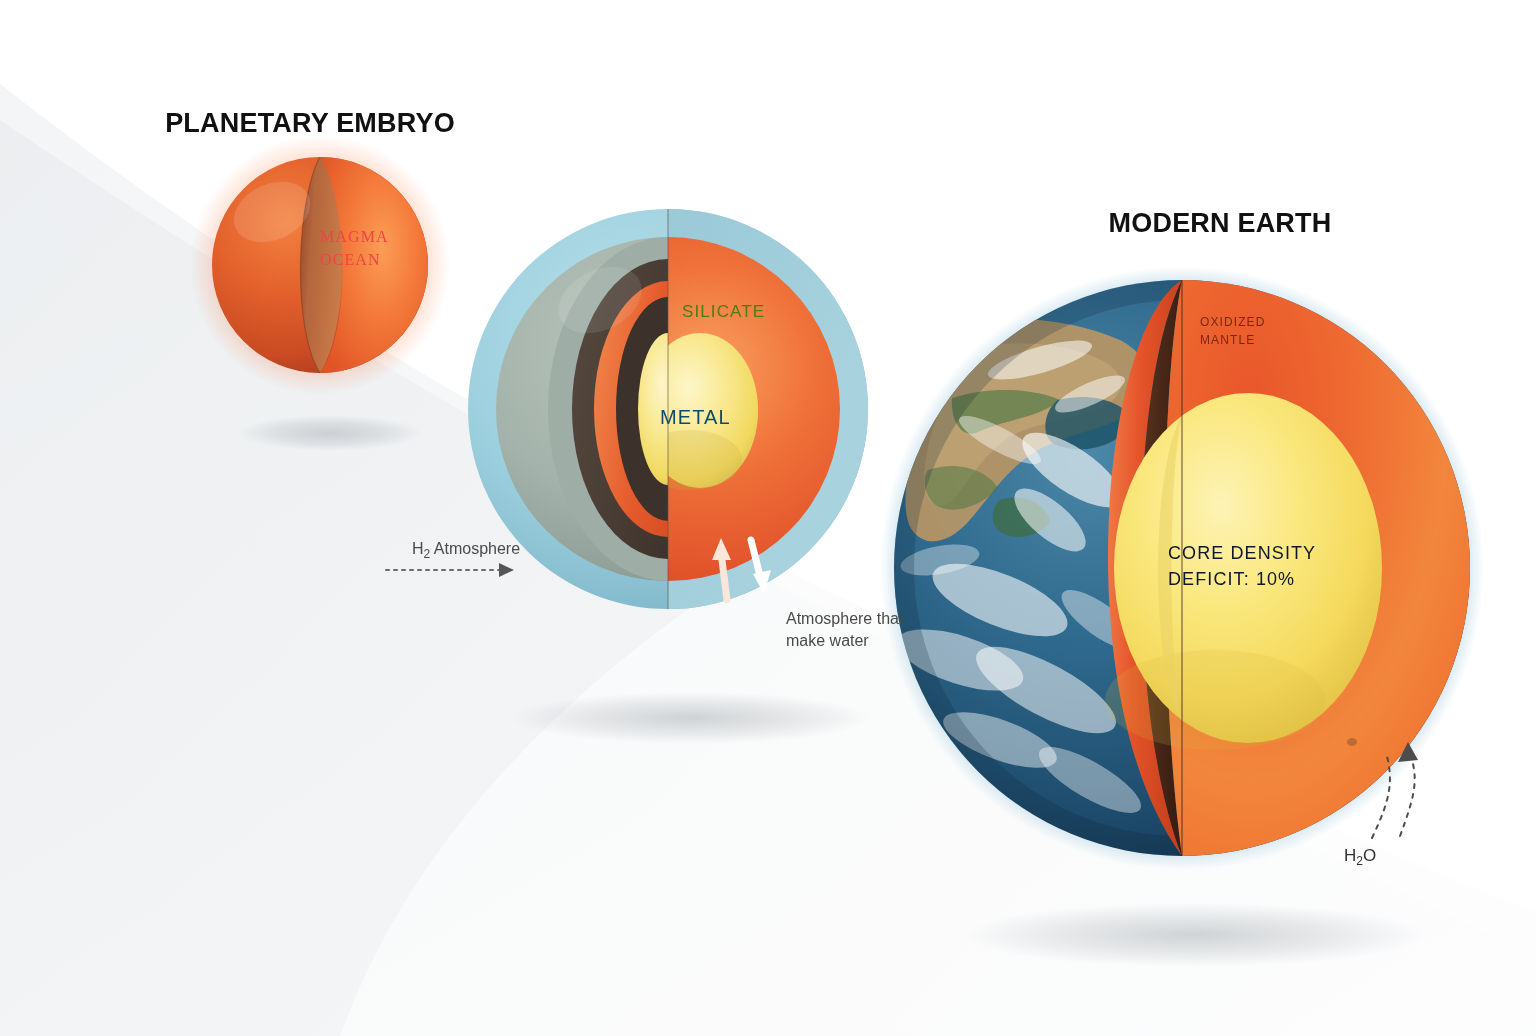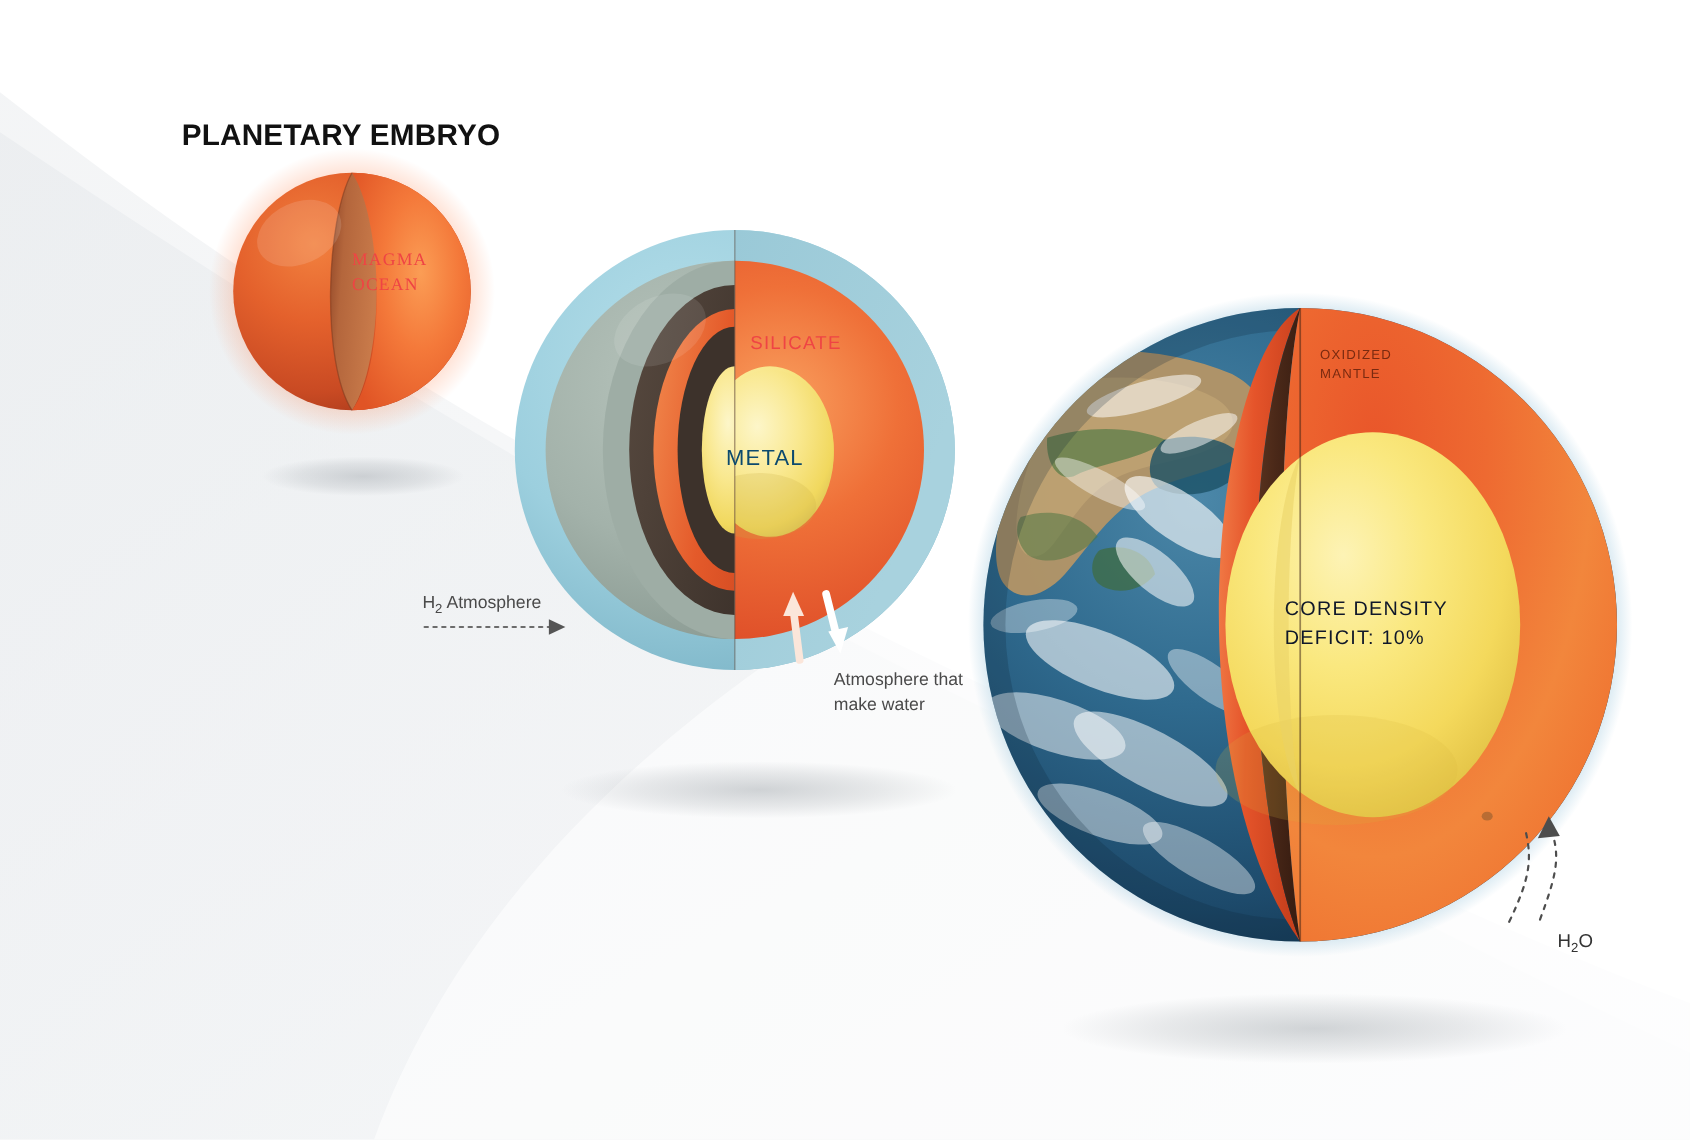--- a/index.html
+++ b/index.html
@@ -26,36 +26,37 @@
   .sub2{font-size:20px;vertical-align:sub;}
 
   .layer-label{
     position:absolute;
     font-family:"Liberation Sans", sans-serif;
     letter-spacing:1.1px;
     pointer-events:none;
     white-space:pre-line;
   }
   #label-magma-ocean{left:320px;top:225px;width:140px;font-size:16px;color:#ef4444;line-height:1.45;font-family:Liberation Serif, serif;}
-  #label-silicate{left:682px;top:302px;font-size:17px;color:#ef4444;}
+  #label-silicate{left:682px;top:302px;font-size:17px;color:#4d7c0f;}
   #label-metal{left:660px;top:406px;font-size:20px;color:#0c4a6e;}
   #label-oxidized-mantle{left:1200px;top:313px;width:160px;font-size:12px;color:#7a2a10;line-height:1.5;}
   #label-core-deficit{left:1168px;top:540px;width:200px;font-size:18px;color:#0f172a;line-height:1.45;}
 
   .anno{
     position:absolute;
     font-family:"Liberation Sans", sans-serif;
     color:#4a4a4a;
     font-size:16px;
     line-height:1.35;
     white-space:pre-line;
+    margin-left:28px;
   }
   #anno-h2-atmosphere{left:384px;top:538px;}
   #anno-reactions{left:758px;top:608px;text-align:left;}
-  #anno-h2o{left:1416px;top:845px;font-size:17px;color:#333;}
+  #anno-h2o{left:1316px;top:845px;font-size:17px;color:#333;}
 
   svg{display:block;}
   .svg-abs{position:absolute;left:0;top:0;pointer-events:none;}
 </style>
 </head>
 <body>
 
 <div id="stage">
 
   <svg class="bg-swoosh" viewBox="0 0 1536 1036">
@@ -338,20 +339,21 @@
     <g>
       <path d="M 1372 838 C 1390 800 1394 782 1386 752" fill="none" stroke="#4d4d4d" stroke-width="2" stroke-dasharray="4 6" stroke-linecap="round"></path>
       <path d="M 1400 836 C 1414 798 1418 782 1412 760" fill="none" stroke="#4d4d4d" stroke-width="2" stroke-dasharray="4 6" stroke-linecap="round"></path>
       <path d="M 1408 742 L 1398 762 L 1418 760 Z" fill="#4d4d4d"></path>
     </g>
   </svg>
 
   <div class="panel-title" id="title-embryo">PLANETARY EMBRYO</div>
 
 
+  <div class="panel-title" id="title-modern">MODERN EARTH</div>
 
   <div class="layer-label" id="label-magma-ocean">MAGMA
 OCEAN</div>
 
   <div class="layer-label" id="label-silicate">SILICATE</div>
 
   <div class="layer-label" id="label-metal">METAL</div>
 
   <div class="layer-label" id="label-oxidized-mantle">OXIDIZED
 MANTLE</div>

